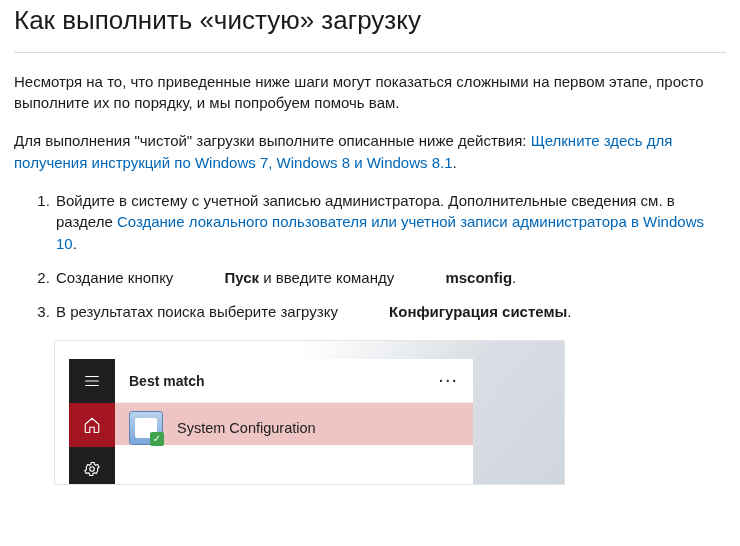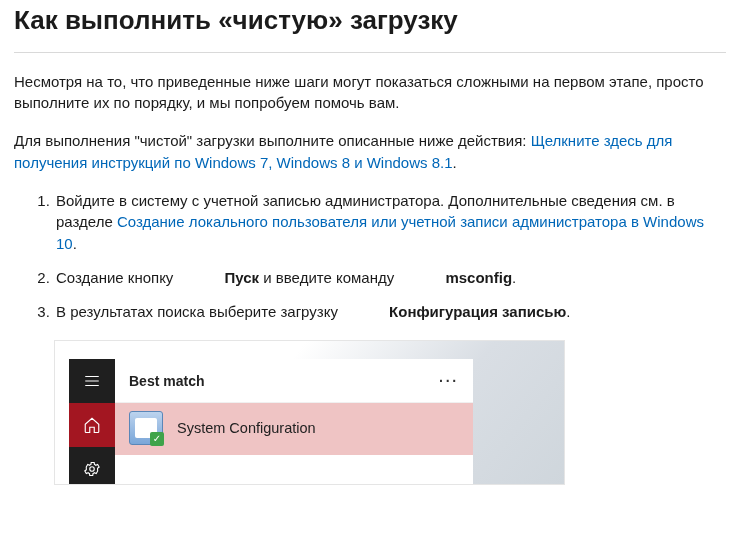--- a/index.html
+++ b/index.html
@@ -7,21 +7,21 @@
       font-family: "Segoe UI", -apple-system, sans-serif;
       font-size: 15px;
       color: #1b1b1b;
       background: #fff;
       width: 740px;
       padding: 2px 14px 0;
       line-height: 1.45;
     }
     h1.page-title {
       font-size: 26px;
-      font-weight: 700;
+      font-weight: 400;
       margin-bottom: 12px;
       color: #1b1b1b;
     }
     .hr {
       border: none;
       border-top: 1px solid #d9d9d9;
       margin-bottom: 18px;
     }
     p.para { margin-bottom: 16px; margin-top: 15px; }
     a.link { color: #0067b8; text-decoration: none; }
@@ -83,21 +83,21 @@
       padding: 0 14px;
       font-weight: 600;
       font-size: 14px;
       border-bottom: 1px solid rgba(0,0,0,0.06);
       color: #222;
     }
     .more-dots { letter-spacing: 2px; font-weight: 700; color: #333; user-select: none; cursor: pointer; }
     .result-row {
       display: flex; align-items: center;
       gap: 14px;
-      padding: 8px 14px 10px;
+      padding: 8px 14px 0;
       background: #efc4c4;
       cursor: pointer;
     }
     .result-icon {
       width: 34px; height: 34px;
       background: linear-gradient(#bcd3ee, #7aa6d8);
       border: 1px solid #5a86b8;
       border-radius: 3px;
       position: relative;
       flex-shrink: 0;
@@ -136,21 +136,21 @@
 </p>
 
 <ol class="steps">
   <li>
     <span>Войдите в систему с учетной записью администратора.  Дополнительные сведения см. в разделе </span><a href="#" class="link">Создание локального пользователя или учетной записи администратора в Windows 10</a><span>.</span>
   </li>
   <li>
     <span>Создание кнопку </span><b>Пуск</b><span> и введите команду </span><b>msconfig</b><span>.</span>
   </li>
   <li>
-    <span>В результатах поиска выберите загрузку </span><b>Конфигурация записью</b><span>.</span>
+    <span>В результатах поиска выберите загрузку </span><b>Конфигурация системы</b><span>.</span>
   </li>
 </ol>
 
 <div class="shot-wrap">
   <div class="start-panel">
     <div class="rail">
       <div class="rail-item">
         <svg viewBox="0 0 24 24">
             <path d="M3 6h18M3 12h18M3 18h18"></path>
           </svg>

